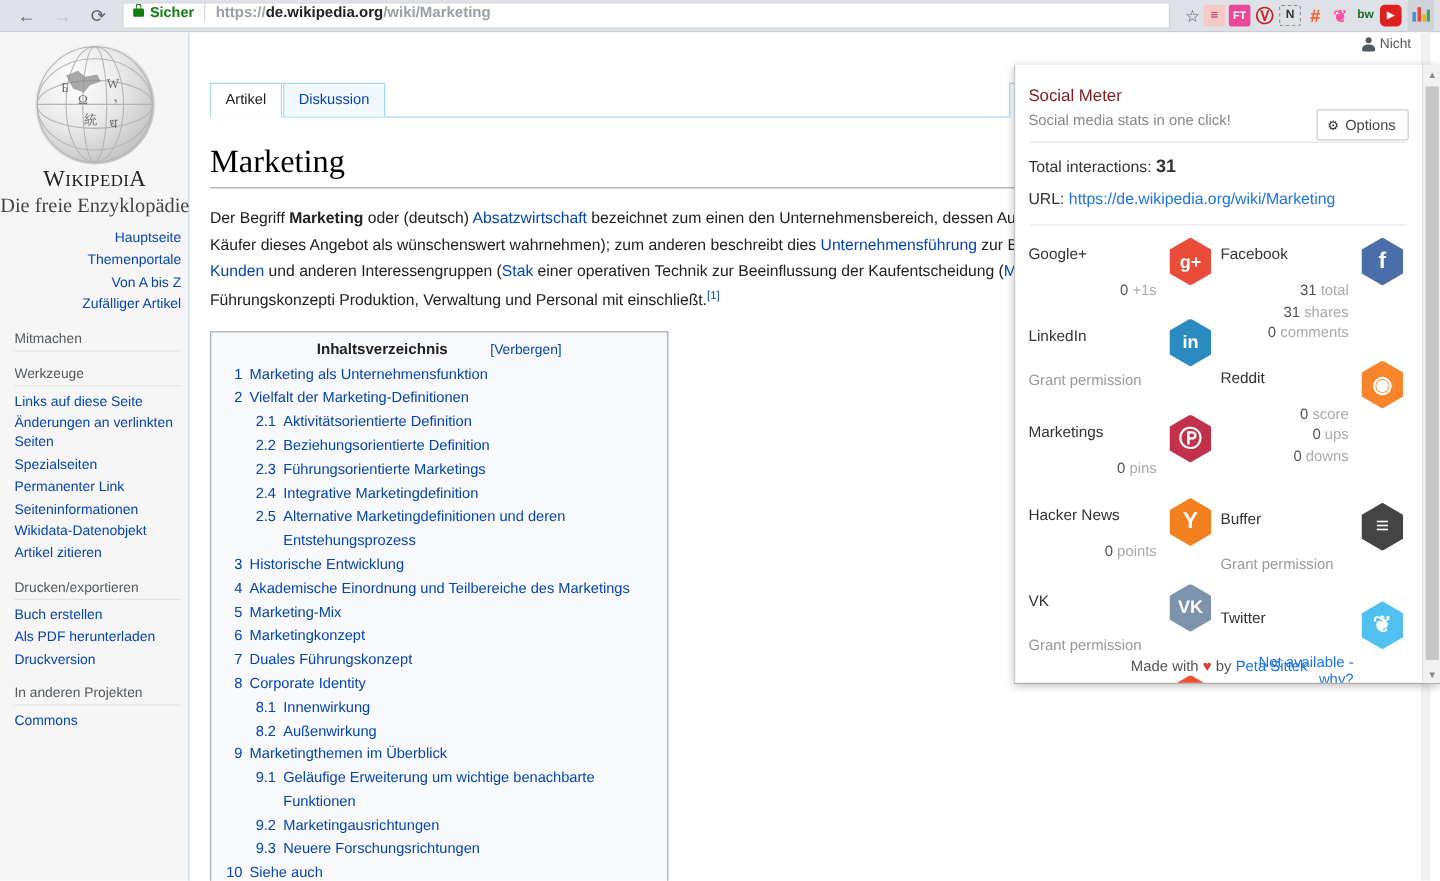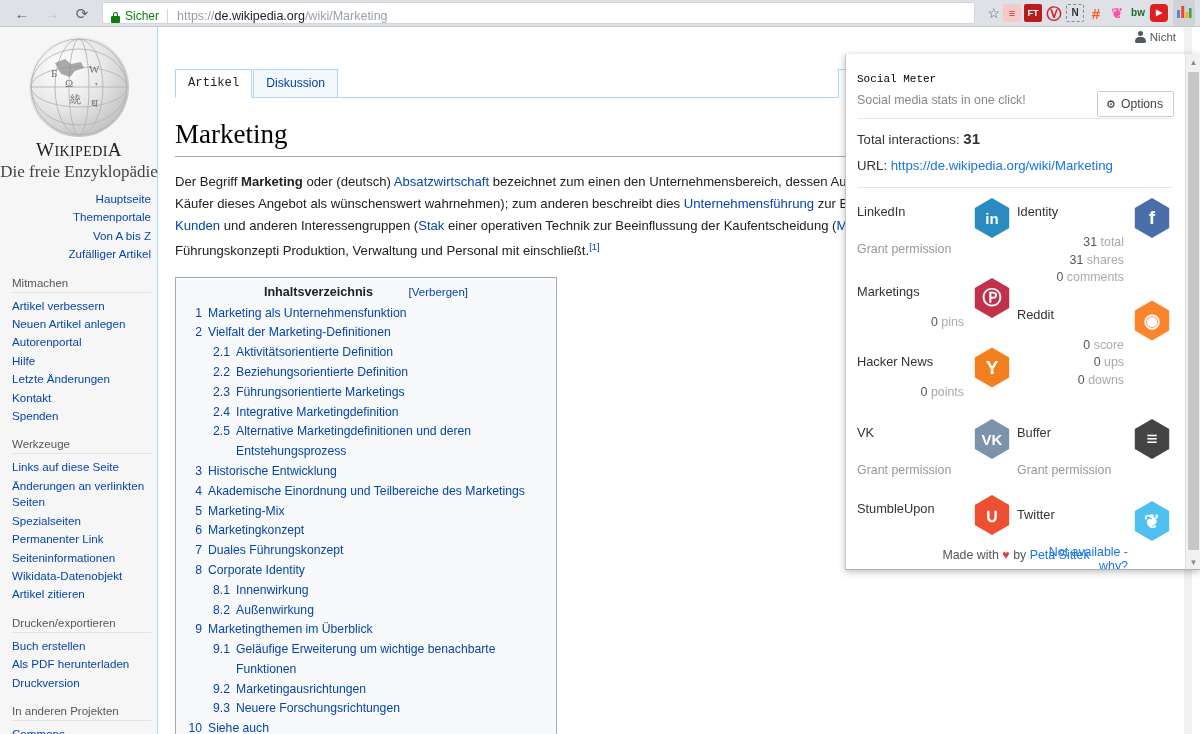--- a/index.html
+++ b/index.html
@@ -26,23 +26,24 @@
     color: #5f6368; font-size: 15px; line-height: 1;
     border-radius: 2px;
   }
   .nav-btn.disabled { color: #bdc1c6; }
   .omnibox {
     flex: 1;
     height: 22px;
     margin: 0 6px 0 6px;
     background: #ffffff;
     border-radius: 2px;
-    display: flex; align-items: flex-end;
+    display: flex; align-items: flex-start;
     padding: 0 8px;
     border: 1px solid #d3d6da;
+    font-weight: bold;
   }
   .lock-icon {
     width: 9px; height: 11px;
     position: relative;
     margin-right: 5px;
     flex: 0 0 auto;
   }
   .lock-icon .body {
     position: absolute; bottom: 0; left: 0;
     width: 9px; height: 7px; background: #107c10; border-radius: 1px;
@@ -161,21 +162,21 @@
     font-size: 12.2px;
     padding: 6px 12px 6px 12px;
     color: #0645ad;
     background: #f3f8fc;
     border: 1px solid #a7d7f9;
     border-bottom: none;
     margin-right: 1px;
     line-height: 15px;
     cursor: pointer;
   }
-  .tab.active { background: #ffffff; color: #222222; border-bottom: 1px solid #ffffff; margin-bottom: -1px; font-family: Liberation Mono, monospace; }
+  .tab.active { background: #ffffff; color: #222222; border-bottom: 1px solid #ffffff; margin-bottom: -1px; }
   .tab-spacer { flex: 1; }
 
   #article {
     position: absolute; top: 80px; left: 17px;
     width: 1000px;
   }
   #article-title {
     font-family: "Liberation Serif", serif;
     font-size: 27px;
     color: #000000;
@@ -236,26 +237,25 @@
     border-bottom: 1px solid #b0b0b0;
     box-shadow: 0 2px 7px rgba(0,0,0,.26);
     overflow: hidden;
   }
   #popup-body {
     position: absolute; top: 0; left: 0;
     width: 340px; height: 516px;
     padding: 10px 14px 0 11px;
   }
   #popup-title {
-    font-size: 11px;
-    color: #000000;
+    font-size: 14px;
+    color: #7f1d1d;
     font-weight: normal;
     margin: 4px 0 0 0;
     line-height: 22px;
-    font-family: Liberation Mono, monospace;
   }
   #popup-sub {
     font-size: 12.4px;
     color: #888888;
     margin-top: 3px;
   }
   #options-button {
     position: absolute;
     top: 37px; right: 26px;
     border: 1px solid #cccccc;
@@ -358,21 +358,21 @@
         <span class="body"></span>
     </span>
     <span class="secure-label">Sicher</span>
     <span class="omni-sep"></span>
     <span class="url-text"><span>https://</span><span class="host">de.wikipedia.org</span><span>/wiki/Marketing</span></span>
   </div>
 
   <div class="ext-bar">
     <span class="star-icon">☆</span>
     <span class="ext-icon" style="background:#f6c9c9;color:#b03030;">≡</span>
-    <span class="ext-icon" style="background:#b91c1c;color:#fff;font-size:9px;">FT</span>
+    <span class="ext-icon" style="background:#ec4899;color:#fff;font-size:9px;">FT</span>
     <span class="ext-icon" style="color:#cc2127;font-size:15px;">Ⓥ</span>
     <span class="ext-icon" style="color:#333;border:1px dashed #888;font-size:10px;">N</span>
     <span class="ext-icon" style="color:#ff5722;font-size:15px;">#</span>
     <span class="ext-icon" style="color:#ff4fa3;font-size:14px;">❦</span>
     <span class="ext-icon" style="color:#1d6b2a;font-size:10px;">bw</span>
     <span class="ext-icon" style="background:#e02020;color:#fff;border-radius:4px;font-size:8px;">▶</span>
     <span class="ext-active">
       <svg width="16" height="16" viewBox="0 0 16 16" aria-hidden="true">
         <rect x="1" y="7" width="3" height="8" fill="#4a90d9"></rect>
         <rect x="5.2" y="3" width="3" height="12" fill="#e8453c"></rect>
@@ -428,43 +428,20 @@
               <li>
                 <a class="nav-link" href="#">Von A bis Z</a>
               </li>
               <li>
                 <a class="nav-link" href="#">Zufälliger Artikel</a>
               </li>
             </ul>
           </div>
           <div class="nav-section">
             <div class="nav-heading">Mitmachen</div>
-            <ul class="nav-list">
-              <li>
-                <a class="nav-link" href="#">Artikel verbessern</a>
-              </li>
-              <li>
-                <a class="nav-link" href="#">Neuen Artikel anlegen</a>
-              </li>
-              <li>
-                <a class="nav-link" href="#">Autorenportal</a>
-              </li>
-              <li>
-                <a class="nav-link" href="#">Hilfe</a>
-              </li>
-              <li>
-                <a class="nav-link" href="#">Letzte Änderungen</a>
-              </li>
-              <li>
-                <a class="nav-link" href="#">Kontakt</a>
-              </li>
-              <li>
-                <a class="nav-link" href="#">Spenden</a>
-              </li>
-            </ul>
           </div>
           <div class="nav-section">
             <div class="nav-heading">Werkzeuge</div>
             <ul class="nav-list">
               <li>
                 <a class="nav-link" href="#">Links auf diese Seite</a>
               </li>
               <li>
                 <a class="nav-link" href="#">Änderungen an verlinkten Seiten</a>
               </li>
@@ -642,20 +619,29 @@
 
       <div class="stat-line">
         <span>URL:</span>
         <a href="#">https://de.wikipedia.org/wiki/Marketing</a>
       </div>
 
       <div id="mid-rule"></div>
 
       <div id="net-grid">
         <div class="net-col" id="net-col-left">
+            <div class="net-block" style="margin-bottom: 14px;">
+              <div class="net-head">
+                <div class="net-name">Google+</div>
+                <div class="net-badge" style="background: rgb(234, 76, 58); font-size: 15px;">g+</div>
+              </div>
+              <div class="net-stats">
+                <div class="net-stat"><span class="v">0</span><span> +1s</span></div>
+              </div>
+            </div>
             <div class="net-block" style="margin-bottom: 22px;">
               <div class="net-head">
                 <div class="net-name">LinkedIn</div>
                 <div class="net-badge" style="background: rgb(42, 139, 192); font-size: 15px;">in</div>
               </div>
               <div class="net-note">Grant permission</div>
             </div>
             <div class="net-block" style="margin-bottom: 16px;">
               <div class="net-head">
                 <div class="net-name">Marketings</div>
@@ -684,21 +670,21 @@
             <div class="net-block" style="margin-bottom: 18px;">
               <div class="net-head">
                 <div class="net-name">StumbleUpon</div>
                 <div class="net-badge" style="background: rgb(239, 79, 49); font-size: 19px;">∪</div>
               </div>
             </div>
           </div>
         <div class="net-col right" id="net-col-right">
             <div class="net-block" style="margin-bottom: 14px;">
               <div class="net-head">
-                <div class="net-name">Identity</div>
+                <div class="net-name">Facebook</div>
                 <div class="net-badge" style="background: rgb(74, 110, 169); font-size: 19px;">f</div>
               </div>
               <div class="net-stats">
                 <div class="net-stat"><span class="v">31</span><span> total</span></div>
                 <div class="net-stat"><span class="v">31</span><span> shares</span></div>
                 <div class="net-stat"><span class="v">0</span><span> comments</span></div>
               </div>
             </div>
             <div class="net-block" style="margin-bottom: 30px;">
               <div class="net-head">

